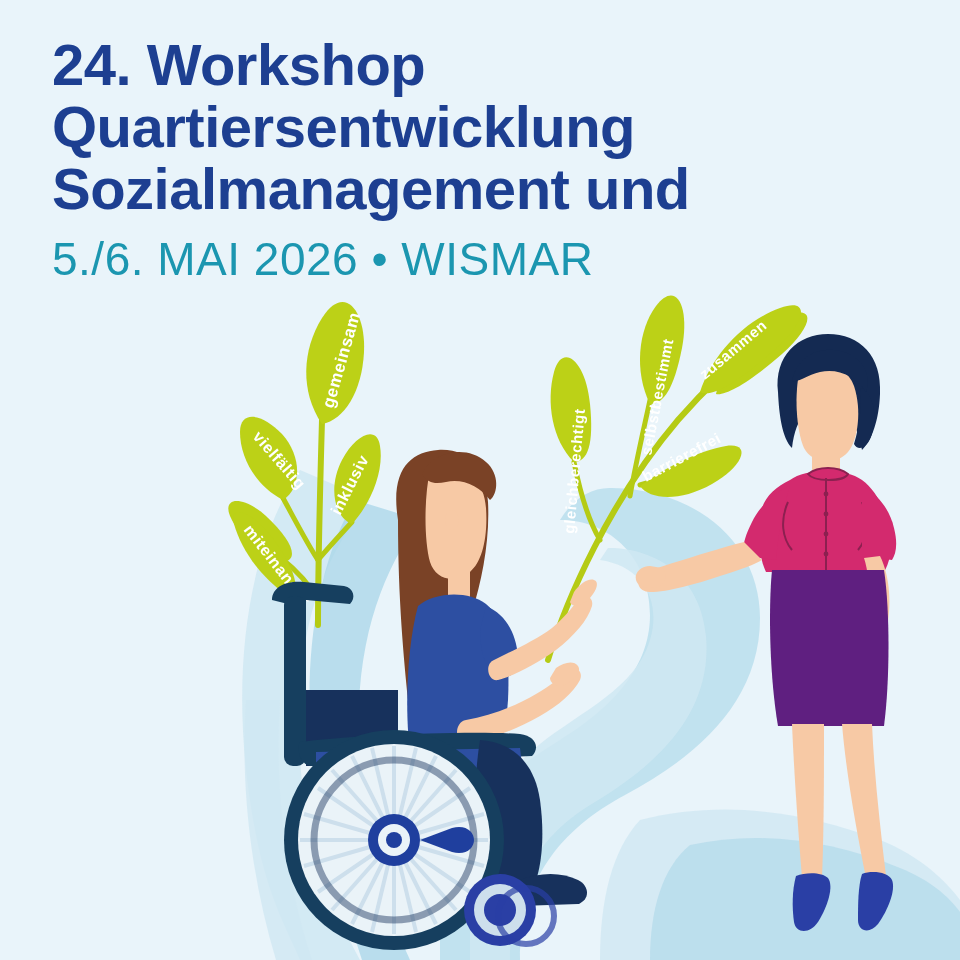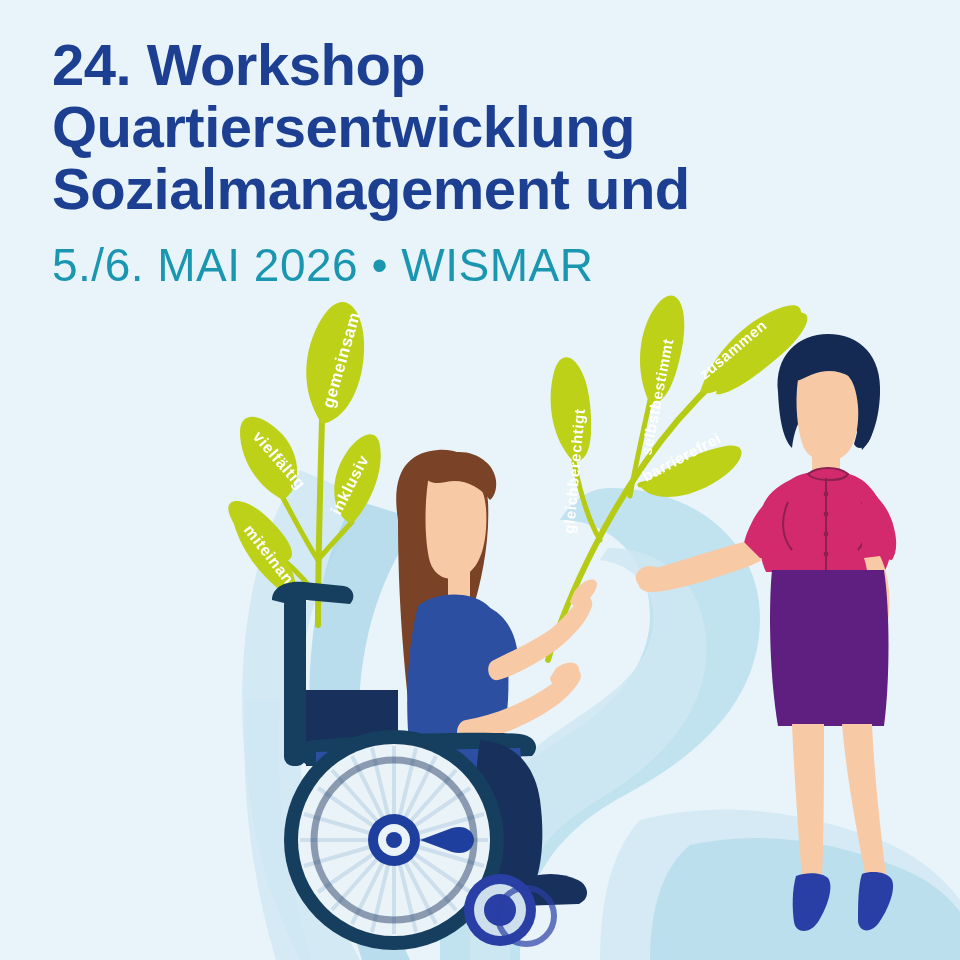--- a/index.html
+++ b/index.html
@@ -19,21 +19,21 @@
     line-height:62px;
     letter-spacing:-0.5px;
     color:#1d3f91;
     white-space:nowrap;
   }
   .subtitle{
     font-family:"Liberation Sans", sans-serif;
     font-weight:normal;
     font-size:46px;
     line-height:54px;
-    margin-top:18px;
+    margin-top:12px;
     color:#1b96b0;
     letter-spacing:0.5px;
     white-space:nowrap;
   }
   .leaf-label{
     font-family:"Liberation Sans", sans-serif;
     font-weight:bold;
     fill:#ffffff;
     letter-spacing:0.6px;
   }

